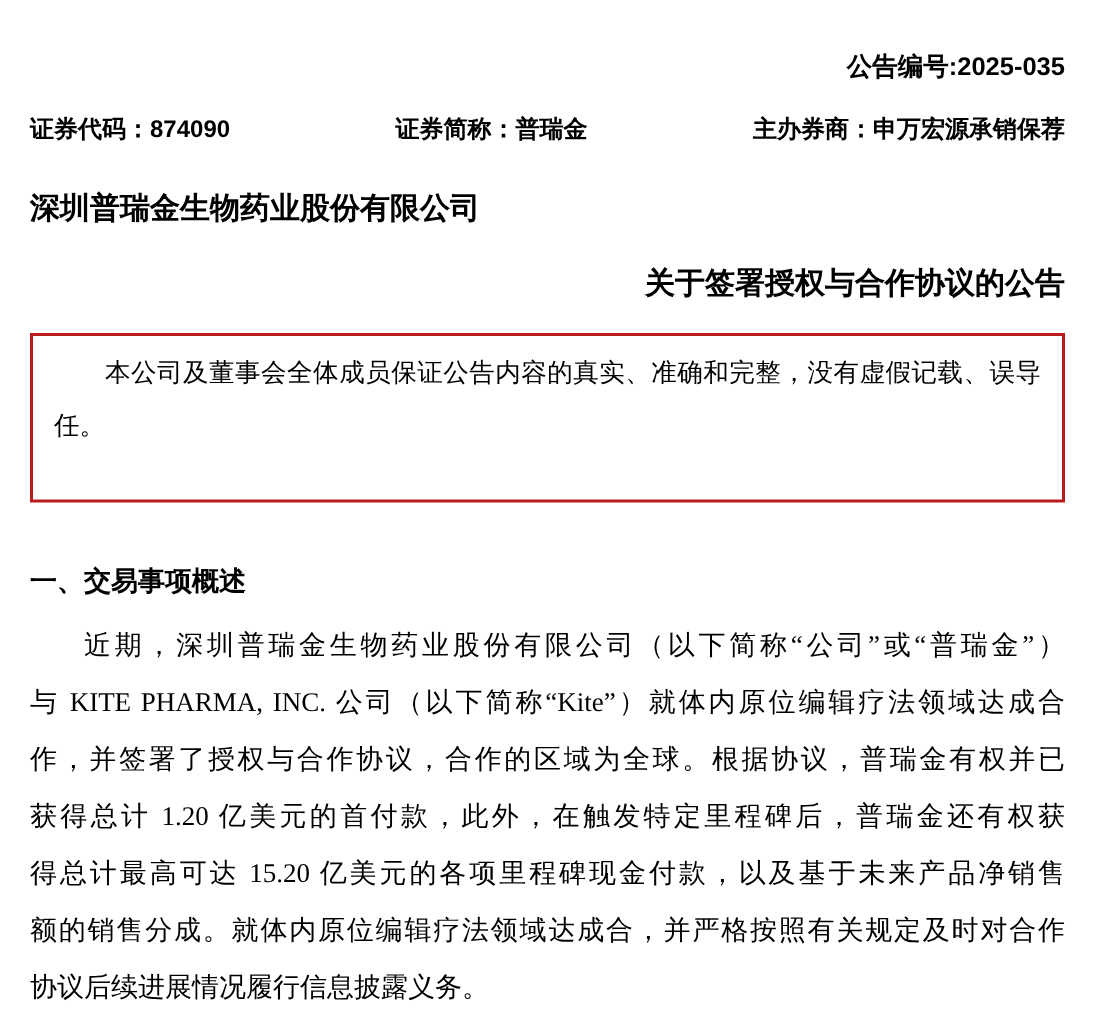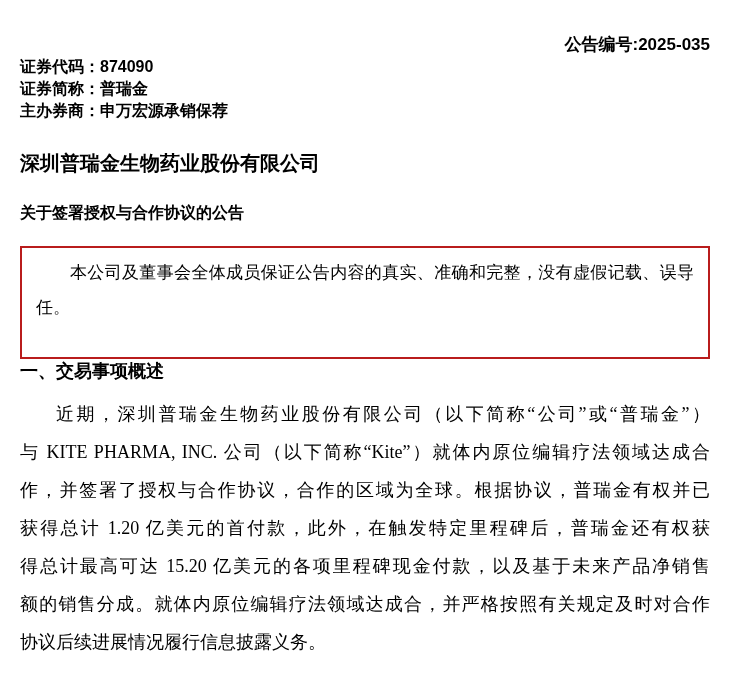--- a/index.html
+++ b/index.html
@@ -21,57 +21,58 @@
   
   .ann-no {
     text-align: right;
     font-family: "Liberation Sans", sans-serif;
     font-weight: bold;
     font-size: 17px;
     line-height: 22px;
   }
   
   .sec-row {
+    margin-top: 20px;
     display: flex;
     justify-content: space-between;
     align-items: baseline;
     font-family: "Liberation Sans", sans-serif;
     font-weight: bold;
     font-size: 16px;
     line-height: 22px;
-    flex-direction: column;
   }
   .title {
     margin: 28px 0 0 0;
     text-align: left;
     font-family: "Liberation Sans", sans-serif;
     font-weight: bold;
     font-size: 20px;
     line-height: 26px;
   }
   .subtitle {
     margin: 24px 0 0 0;
-    text-align: left;
+    text-align: right;
     font-family: "Liberation Sans", sans-serif;
     font-weight: bold;
-    font-size: 16px;
+    font-size: 20px;
     line-height: 26px;
   }
   .disclaimer-box {
     box-sizing: border-box;
     margin-top: 20px;
     border: 2px solid #b91c1c;
     width: 690px;
     height: 113px;
     padding: 7px 14px 0 14px;
     font-family: "Liberation Serif", serif;
     font-size: 17px;
     line-height: 35px;
   }
   .section-heading {
+    margin-top: 40px;
     font-family: "Liberation Sans", sans-serif;
     font-weight: bold;
     font-size: 18px;
     line-height: 24px;
   }
   .body-para {
     margin-top: 12px;
     font-family: "Liberation Serif", serif;
     font-size: 18px;
     line-height: 38px;

